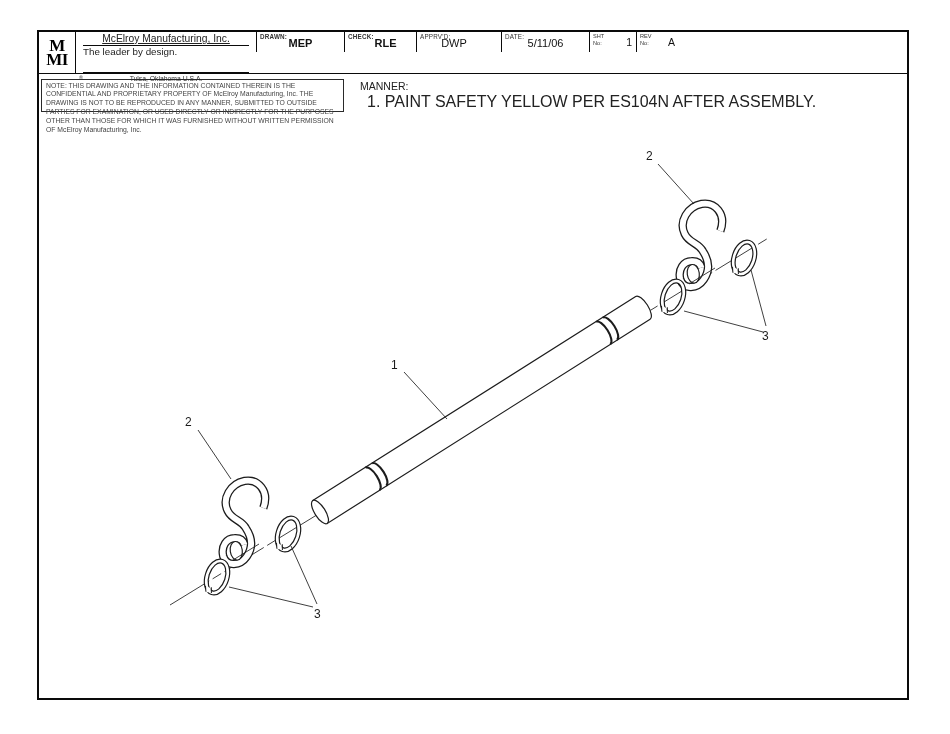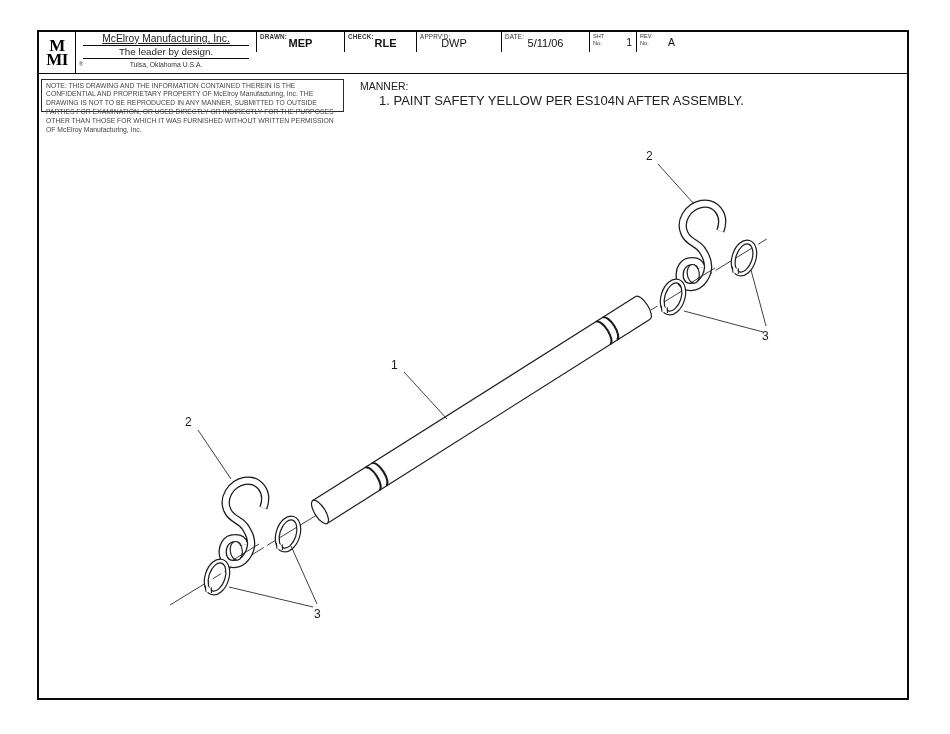--- a/index.html
+++ b/index.html
@@ -12,21 +12,21 @@
   .tb{position:absolute;left:0;top:0;right:0;height:41px;border-bottom:1.4px solid #0a0a0a;}
   .cell{position:absolute;box-sizing:border-box;border-left:1.2px solid #0a0a0a;top:0;height:20px;}
   .cell.tall{height:41px;}
   .logo-cell{left:0;width:36px;border-left:none;display:flex;flex-direction:column;
              align-items:center;justify-content:center;
              font-family:"Liberation Serif", serif;font-weight:bold;font-size:17px;
              line-height:0.78;color:#000;letter-spacing:-0.5px;}
   .company-cell{left:36px;width:181px;}
   .co-name{font-size:10.3px;text-align:center;margin:1px 7px 0 7px;padding-bottom:1px;
            border-bottom:1px solid #0a0a0a;white-space:nowrap;color:#222;text-decoration:underline;}
-  .co-tag{font-size:9.8px;text-align:center;margin:0 7px;padding-bottom:1px;
+  .co-tag{font-size:9.8px;text-align:left;margin:0 7px;padding-bottom:15px;
           border-bottom:1px solid #0a0a0a;white-space:nowrap;color:#222;}
   .co-loc{position:relative;font-size:6.8px;text-align:center;padding-top:1.5px;color:#333;}
   .co-reg{position:absolute;left:3px;top:2px;font-size:5.5px;color:#333;}
   .flabel{position:absolute;top:1px;left:3px;font-size:6.3px;letter-spacing:0.2px;color:#333;}
   .flabel2{position:absolute;top:1px;left:3px;font-size:5.6px;line-height:1.2;color:#333;}
   .fval{position:absolute;left:0;right:0;top:5px;text-align:center;font-size:11px;color:#111;}
   .fval-sm{position:absolute;left:0;right:4px;top:4px;text-align:right;font-size:10.5px;color:#111;}
   .fval-part{position:absolute;left:40px;top:4px;font-size:10.5px;color:#111;}
   .c-drawn{left:217px;width:88px;font-weight:bold;}
   .c-check{left:305px;width:82px;font-weight:bold;}
@@ -38,21 +38,21 @@
   .title-cell{position:absolute;left:217px;right:0;top:20px;height:21px;box-sizing:border-box;
               border-left:1.2px solid #0a0a0a;border-top:1.2px solid #0a0a0a;}
   .dtitle{font-size:11px;color:#222;padding:4px 0 0 5px;white-space:nowrap;}
 
   
   .conf-note{position:absolute;left:41px;top:79px;width:303px;height:33px;box-sizing:border-box;
              border:1px solid #2a2a2a;font-size:6.8px;line-height:1.3;color:#444;
              padding:1.5px 4px;}
   .notes{position:absolute;left:360px;top:80px;}
   .notes-heading{font-size:10.5px;color:#222;}
-  .notes-item{font-size:13px;color:#222;margin:1px 0 0 19px;white-space:nowrap;}
+  .notes-item{font-size:16px;color:#222;margin:1px 0 0 7px;white-space:nowrap;}
 
   
   .draw-svg{position:absolute;left:0;top:0;}
   .outline{fill:#ffffff;stroke:#1c1c1c;stroke-width:1.2;}
   .groove{fill:none;stroke:#1c1c1c;stroke-width:2.1;}
   .bar-k{fill:none;stroke:#1c1c1c;stroke-width:8.6;}
   .bar-w{fill:none;stroke:#ffffff;stroke-width:6;}
   .ring-k{fill:none;stroke:#1c1c1c;stroke-width:5;}
   .ring-w{fill:none;stroke:#ffffff;stroke-width:2.6;}
   .cline{stroke:#2a2a2a;stroke-width:0.9;fill:none;}

